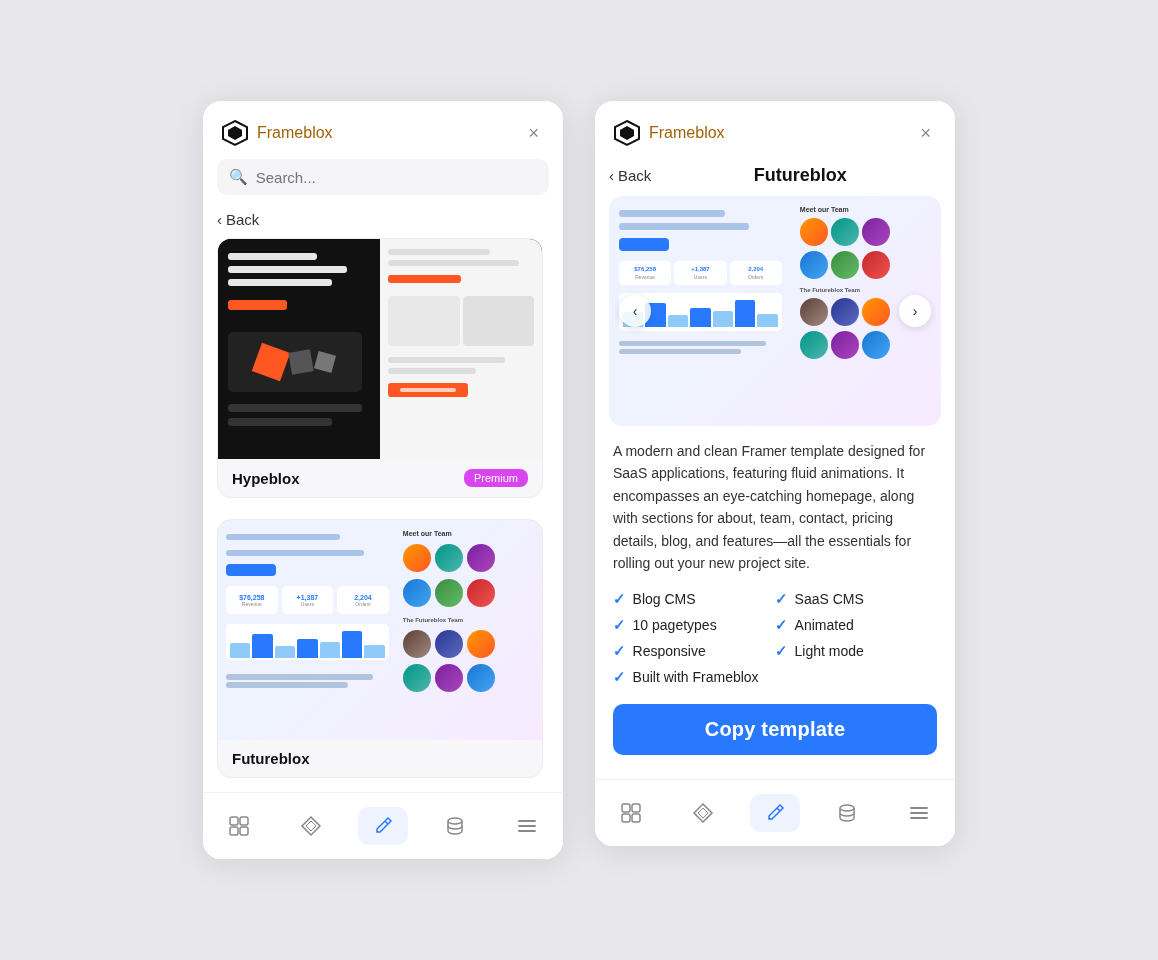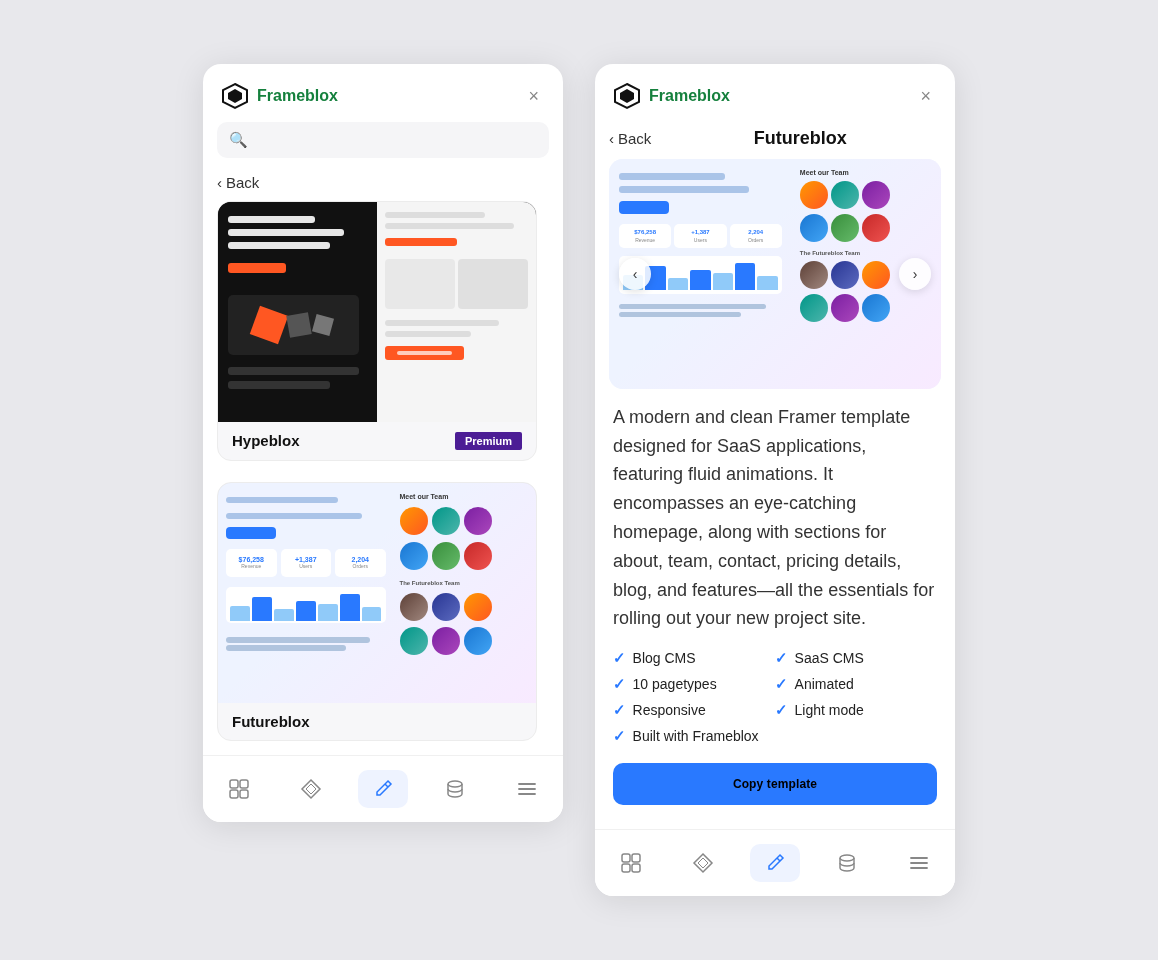--- a/index.html
+++ b/index.html
@@ -41,22 +41,22 @@
       display: flex;
       align-items: center;
       gap: 8px;
     }
     .logo-icon {
       width: 28px;
       height: 28px;
     }
     .panel-title {
       font-size: 16px;
-      font-weight: 700;
-      color: #15803d;
+      font-weight: 400;
+      color: #a16207;
     }
     .close-btn {
       background: none;
       border: none;
       cursor: pointer;
       color: #888;
       font-size: 18px;
       line-height: 1;
       padding: 2px 6px;
     }
@@ -107,21 +107,21 @@
       font-weight: 700;
       color: #111;
       flex: 1;
       text-align: center;
     }
 
     
     .panel-content {
       flex: 1;
       overflow-y: auto;
-      padding: 0 26px 14px 14px;
+      padding: 0 20px 14px 14px;
       display: flex;
       flex-direction: column;
       gap: 21px;
       max-height: 720px;
     }
     .panel-content::-webkit-scrollbar { width: 4px; }
     .panel-content::-webkit-scrollbar-thumb { background: #ddd; border-radius: 2px; }
 
     
     .template-card {
@@ -143,25 +143,25 @@
       align-items: center;
       justify-content: space-between;
       padding: 10px 14px;
     }
     .template-name {
       font-size: 15px;
       font-weight: 600;
       color: #111;
     }
     .premium-badge {
-      background: #4c1d95;
+      background: #d946ef;
       color: #fff;
       font-size: 11px;
-      font-weight: 700;
-      border-radius: 2px;
+      font-weight: 400;
+      border-radius: 8px;
       padding: 3px 10px;
     }
 
     
     .bottom-nav {
       display: flex;
       align-items: center;
       justify-content: space-around;
       padding: 14px 0 14px 0;
       border-top: 1px solid #f0f0f0;
@@ -226,21 +226,21 @@
 
     .detail-body {
       padding: 0 18px 14px 18px;
     }
     .tags {
       font-size: 13px;
       color: #888;
       margin-bottom: 10px;
     }
     .description {
-      font-size: 18px;
+      font-size: 14px;
       color: #333;
       line-height: 1.6;
       margin-bottom: 16px;
     }
     .features-grid {
       display: grid;
       grid-template-columns: 1fr 1fr;
       gap: 8px 0;
       margin-bottom: 18px;
     }
@@ -253,25 +253,25 @@
     }
     .check-icon {
       color: #2979ff;
       font-size: 15px;
       font-weight: 700;
     }
     .copy-btn {
       display: block;
       width: 100%;
       background: #2979ff;
-      color: #000000;
+      color: #ffffff;
       border: none;
       border-radius: 10px;
       padding: 14px;
-      font-size: 12px;
+      font-size: 20px;
       font-weight: 600;
       cursor: pointer;
       margin-bottom: 10px;
       letter-spacing: 0.01em;
     }
     .preview-btn {
       display: block;
       width: 100%;
       background: #f5f5f7;
       color: #111;
@@ -394,20 +394,21 @@
           <polygon points="14,2 26,8 26,20 14,26 2,20 2,8" fill="none" stroke="#111" stroke-width="2"></polygon>
           <polygon points="14,7 21,11 21,17 14,21 7,17 7,11" fill="#111"></polygon>
         </svg>
         <span class="panel-title">Frameblox</span>
       </div>
       <button class="close-btn">×</button>
     </div>
 
     <div class="search-bar">
       <span class="search-icon-wrap">🔍</span>
+      <input class="search-input" type="text" placeholder="Search..." style="">
     </div>
 
     <div class="nav-bar">
       <button class="back-btn">
         <span>‹</span>
         <span>Back</span>
       </button>
     </div>
 
     <div class="panel-content">

